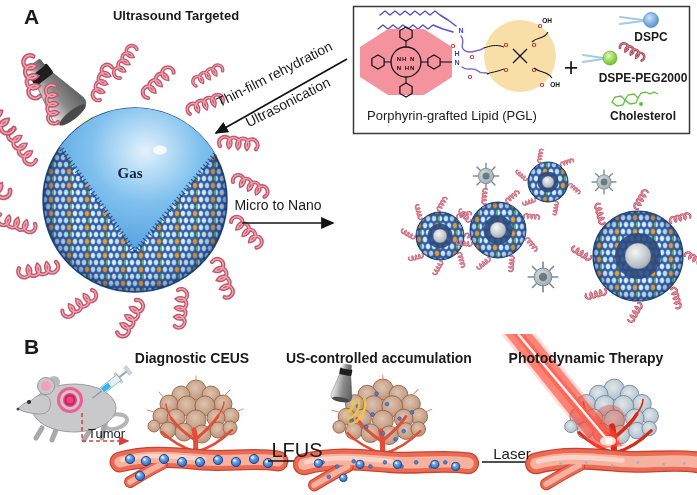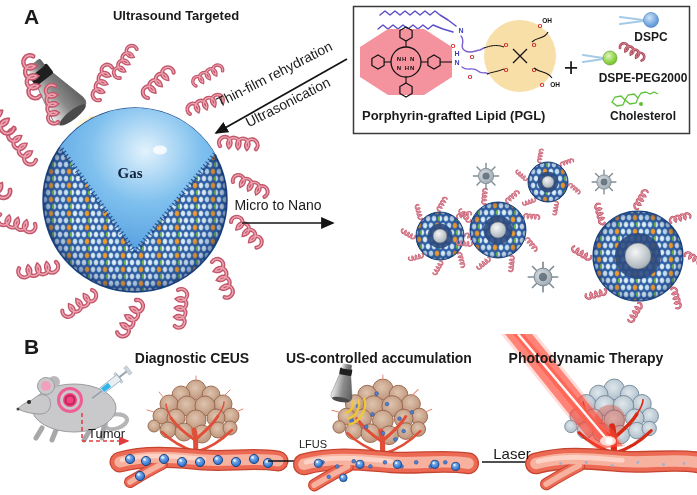--- a/index.html
+++ b/index.html
@@ -551,30 +551,30 @@
 </svg>
 
 <div class="lbl panel-letter" style="left:24px;top:4px;">A</div>
 <div class="lbl titleA ctr" style="left:56px;top:8px;width:240px;">Ultrasound Targeted</div>
 
 <div class="lbl ctr rot small-cap" style="left:192px;top:66px;width:165px;">Thin-film rehydration</div>
 <div class="lbl ctr rot small-cap" style="left:218px;top:94px;width:140px;">Ultrasonication</div>
 
 <div class="lbl ctr small-cap" style="left:224px;top:197px;width:108px;">Micro to Nano</div>
 
-<div class="lbl ctr" style="left:362px;top:108px;width:180px;font-size:13px;font-weight:bold;">Porphyrin-grafted Lipid (PGL)</div>
+<div class="lbl ctr" style="left:362px;top:108px;width:180px;font-size:13px;">Porphyrin-grafted Lipid (PGL)</div>
 <div class="lbl ctr" style="left:560px;top:52px;width:22px;font-size:25px;font-weight:400;">+</div>
 <div class="lbl ctr b" style="left:622px;top:30px;width:58px;font-size:12px;">DSPC</div>
 <div class="lbl ctr b" style="left:594px;top:71px;width:98px;font-size:12px;">DSPE-PEG2000</div>
 <div class="lbl ctr b" style="left:600px;top:109px;width:86px;font-size:12px;">Cholesterol</div>
 
 
 <div class="lbl panel-letter" style="left:24px;top:334px;">B</div>
 <div class="lbl" style="left:88px;top:426px;font-size:13px;">Tumor</div>
 
 <div class="lbl ctr b" style="left:128px;top:350px;width:128px;font-size:14px;">Diagnostic CEUS</div>
 <div class="lbl ctr b" style="left:286px;top:350px;width:184px;font-size:14px;text-align:center;">US-controlled accumulation</div>
 <div class="lbl ctr b" style="left:497px;top:350px;width:178px;font-size:14px;">Photodynamic Therapy</div>
 
-<div class="lbl ctr" style="left:270px;top:438px;width:54px;font-size:11px;margin-left:16px;">LFUS</div>
+<div class="lbl ctr" style="left:270px;top:438px;width:54px;font-size:20px;">LFUS</div>
 <div class="lbl ctr" style="left:484px;top:445px;width:56px;font-size:15px;">Laser</div>
 
 </div>
 
 </body></html>

